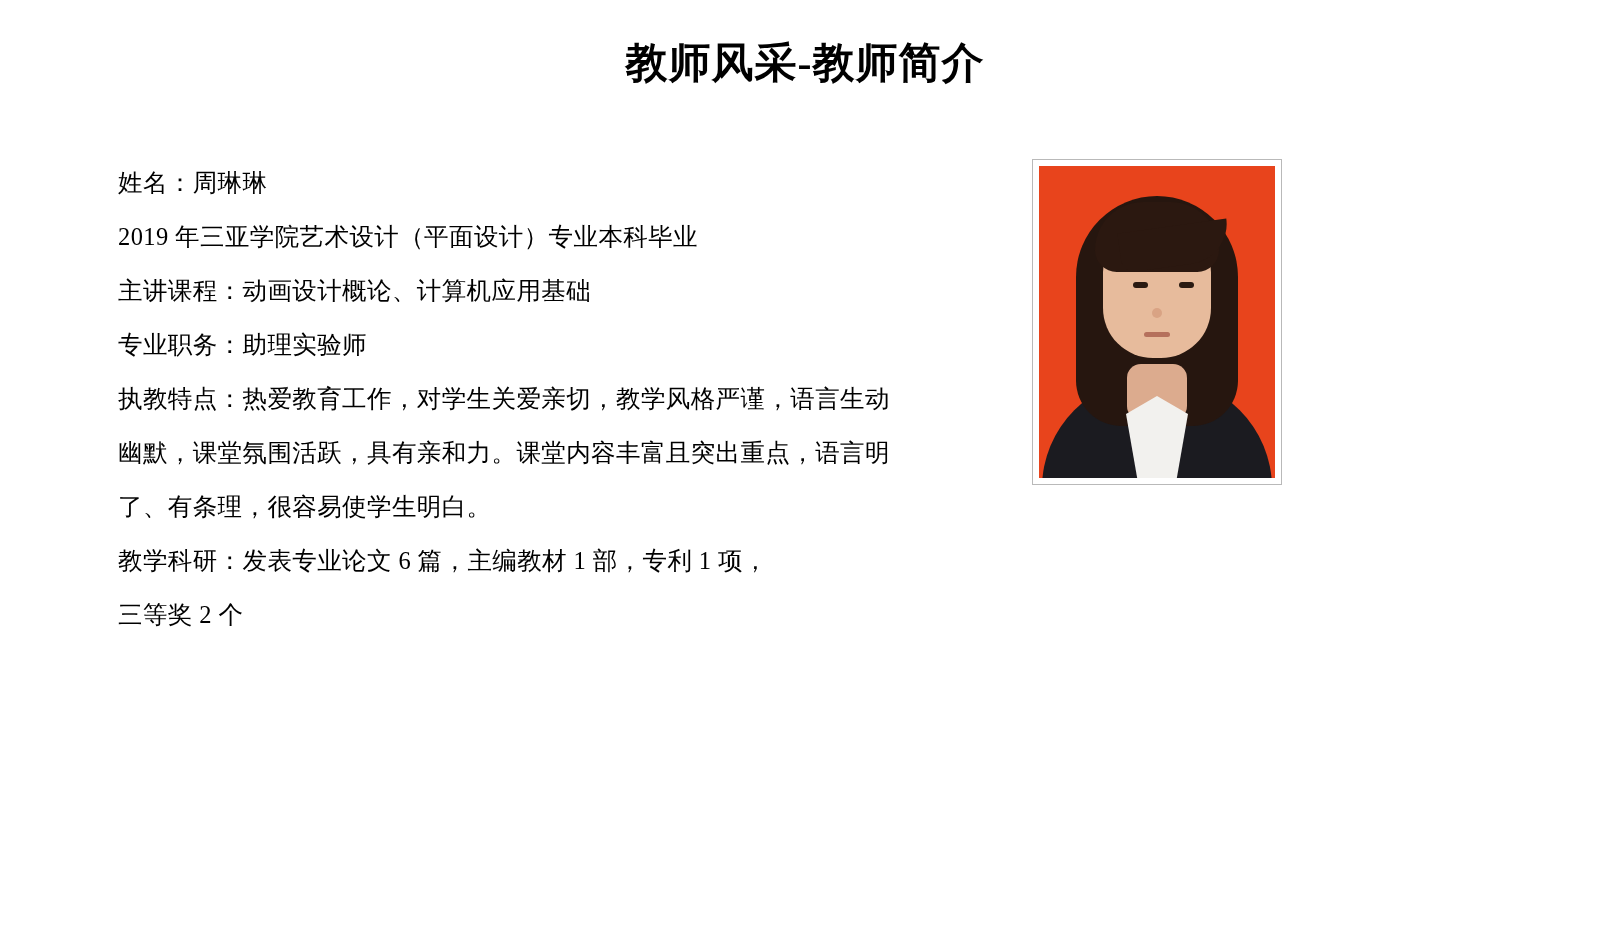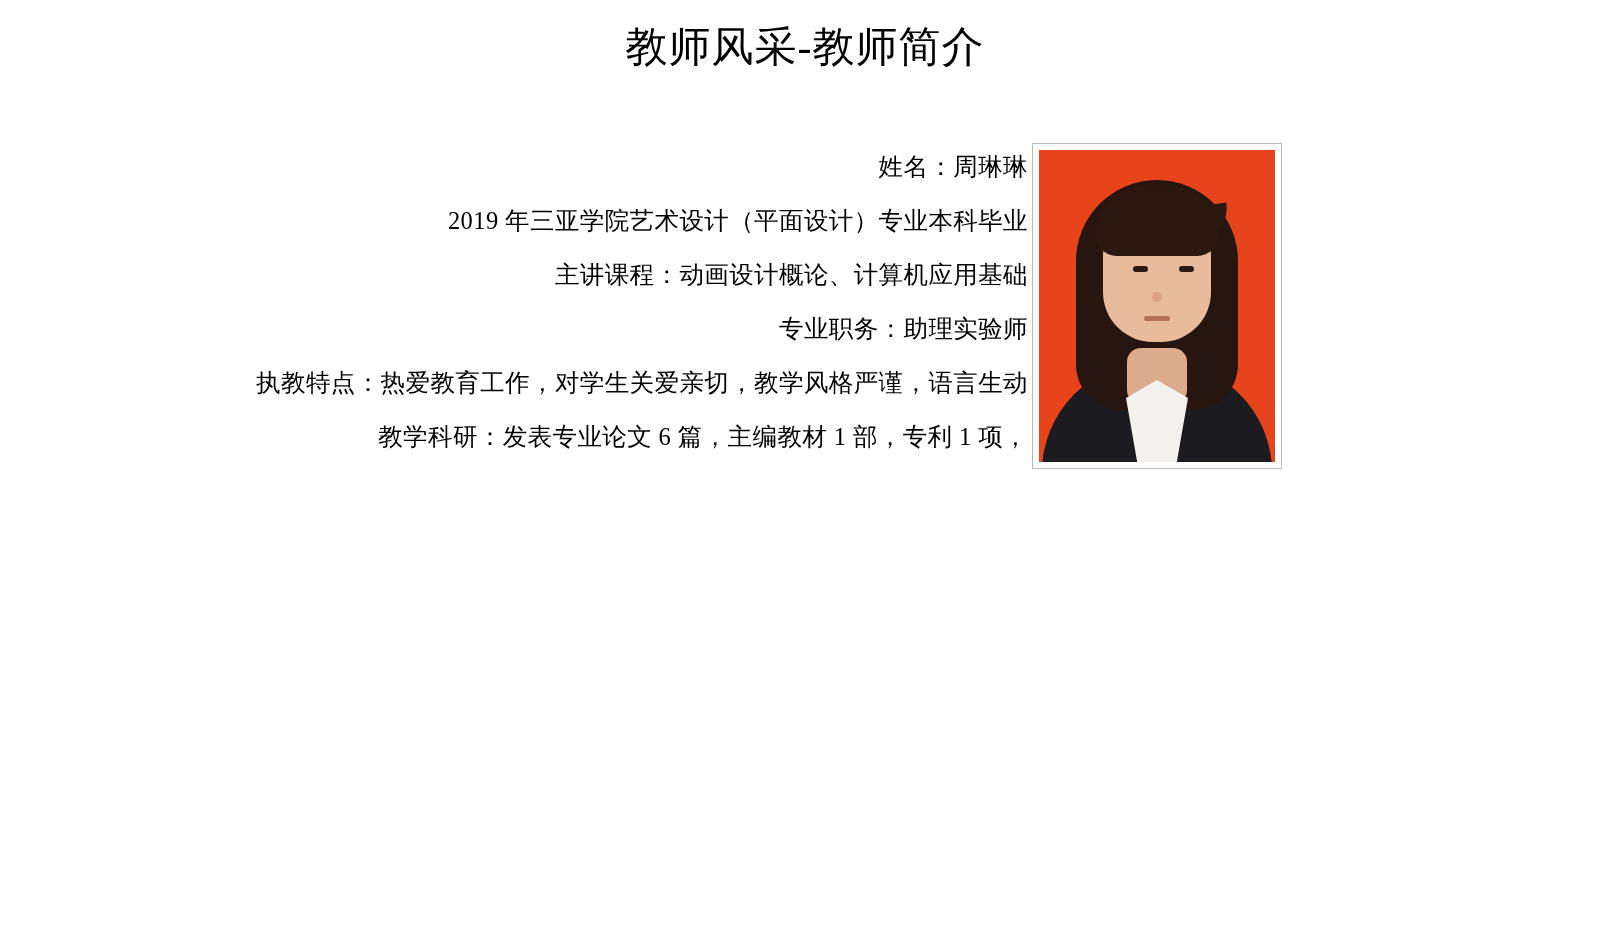--- a/index.html
+++ b/index.html
@@ -19,45 +19,44 @@
   .page {
     position: relative;
     width: 1610px;
     height: 943px;
     box-sizing: border-box;
   }
 
   .doc-title {
     text-align: center;
     font-family: "Liberation Serif", "DejaVu Serif", serif;
-    font-weight: normal;
+    font-weight: bold;
     font-size: 42px;
     letter-spacing: 1px;
-    margin: 0;
+    margin: 16px;
     padding-top: 22px;
     line-height: 1.2;
   }
 
   .content {
     position: absolute;
     left: 118px;
     top: 140px;
     width: 1360px;
   }
 
   .text-col {
     width: 910px;
   }
 
   .line {
     font-size: 24.5px;
     line-height: 54px;
     white-space: pre-wrap;
     letter-spacing: 0.4px;
-    text-align: right;
   }
 
   .line.wide {
     width: 1350px;
   }
 
   .gap-before {
     margin-top: 18px;
   }
 
@@ -191,21 +190,24 @@
   <h1 class="doc-title">教师风采-教师简介</h1>
 
   <div class="content">
     <div class="text-col">
 
       <div class="line">姓名：周琳琳</div>
       <div class="line">2019 年三亚学院艺术设计（平面设计）专业本科毕业</div>
       <div class="line">主讲课程：动画设计概论、计算机应用基础</div>
       <div class="line">专业职务：助理实验师</div>
       <div class="line">执教特点：热爱教育工作，对学生关爱亲切，教学风格严谨，语言生动</div>
+      <div class="line">幽默，课堂氛围活跃，具有亲和力。课堂内容丰富且突出重点，语言明</div>
+      <div class="line">了、有条理，很容易使学生明白。</div>
       <div class="line">教学科研：发表专业论文 6 篇，主编教材 1 部，专利 1 项，</div>
+      <div class="line">三等奖 2 个</div>
 
     </div>
   </div>
 
   <div class="photo-frame">
     <div class="photo">
       <div class="p-shoulders"></div>
       <div class="p-hair-back"></div>
       <div class="p-neck"></div>
       <div class="p-collar"></div>

